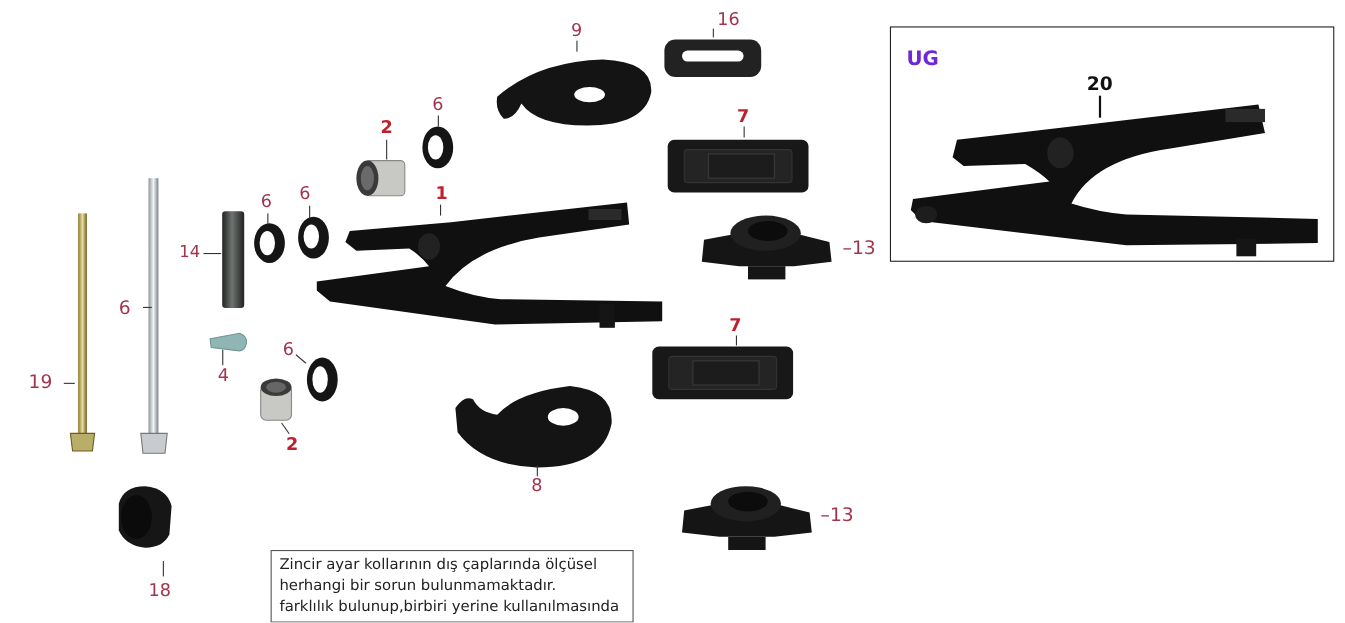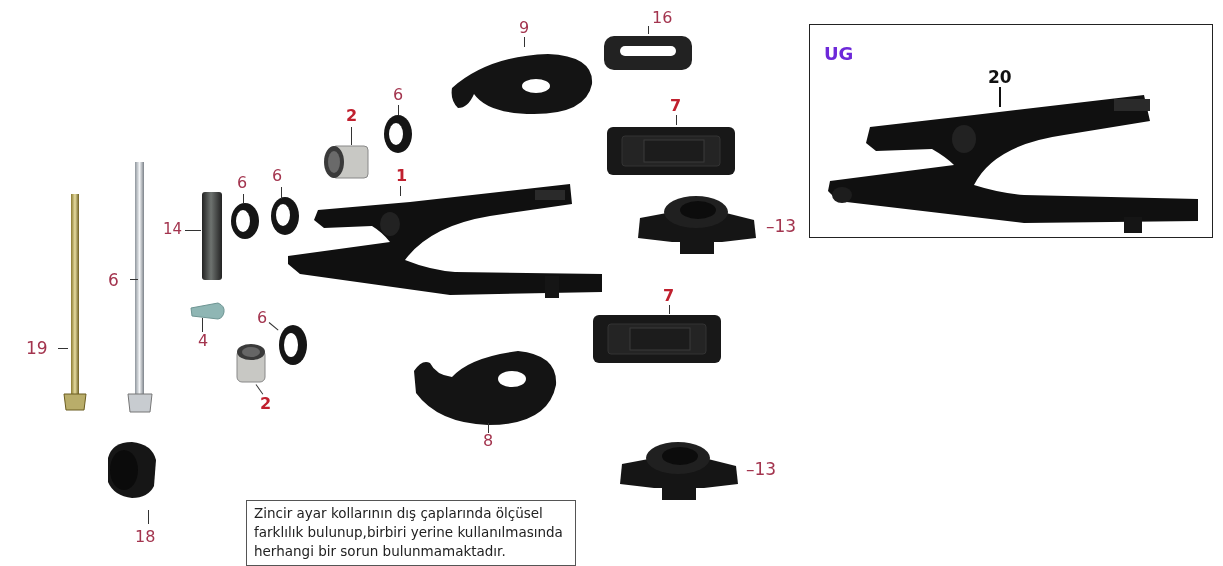--- a/index.html
+++ b/index.html
@@ -164,22 +164,22 @@
 
 <svg class="part" style="left:102px;top:438px" width="60" height="66" viewBox="0 0 60 66">
   <path d="M6 20 Q10 4 30 4 Q50 6 54 22 L52 48 Q46 60 30 60 Q12 58 6 44 Z" fill="#161616"></path>
   <ellipse cx="22" cy="32" rx="14" ry="20" fill="#0b0b0b"></ellipse>
 </svg>
 <span class="lbl" style="left:135px;top:529px;font-size:16px">18</span>
 <div class="ln" style="left:148px;top:510px;width:1px;height:14px"></div>
 
 <div class="note">
   <div>Zincir ayar kollarının dış çaplarında ölçüsel</div>
+  <div>herhangi bir sorun bulunmamaktadır.</div>
   <div>farklılık bulunup,birbiri yerine kullanılmasında</div>
-  <div>herhangi bir sorun bulunmamaktadır.</div>
 </div>
 
 <div class="ug-box">
   <span class="ug-title">UG</span>
   <span class="ug-num">20</span>
   <div class="ln" style="left:189px;top:62px;width:2px;height:20px;background:#111"></div>
   <svg class="part" style="left:14px;top:62px" width="384" height="148" viewBox="0 0 384 148">
     <path d="M46 40 L150 28 L320 8 L326 34 L240 48 Q170 58 150 98 Q175 106 200 108 L374 112 L374 134 L200 136 L14 114 L4 104 L6 94 L130 78 Q122 70 108 62 L52 64 L42 56 Z" fill="#101010"></path>
     <ellipse cx="140" cy="52" rx="12" ry="14" fill="#222"></ellipse>
     <rect x="290" y="12" width="36" height="12" fill="#2a2a2a"></rect>

